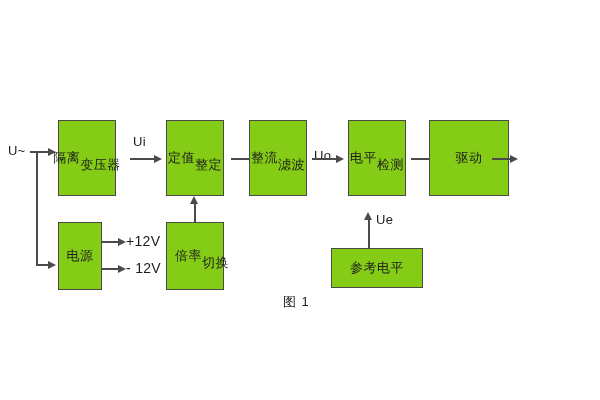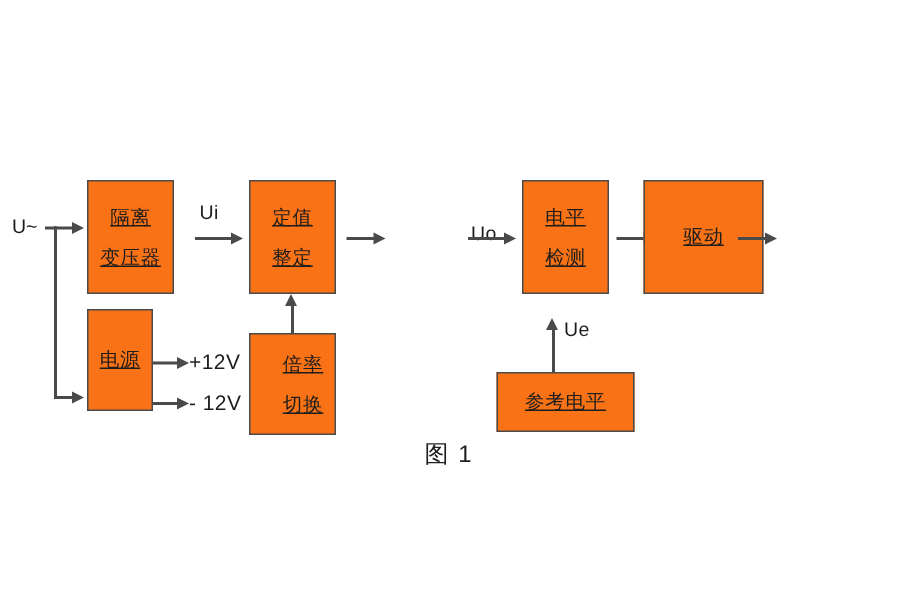--- a/index.html
+++ b/index.html
@@ -16,49 +16,48 @@
   #diagram {
     position: relative;
     width: 600px;
     height: 400px;
   }
   
   .block {
     position: absolute;
     box-sizing: border-box;
     border: 1.5px solid #4a4a4a;
-    background: #f97316;
+    background: #84cc16;
     display: flex;
-    flex-direction: column;
+    flex-direction: row;
     align-items: center;
     justify-content: center;
     color: #1d1d1d;
     font-size: 13px;
     line-height: 1.05;
     letter-spacing: 0.5px;
-    text-decoration: underline;
   }
   .block .ln {
     display: block;
     white-space: nowrap;
   }
   .block .ln + .ln {
     margin-top: 13px;
   }
 
   
   .label {
     position: absolute;
     color: #1d1d1d;
     font-size: 13px;
     white-space: nowrap;
   }
   .label.sig { font-size: 13px; letter-spacing: .3px; }
   .label.volt { font-size: 14px; letter-spacing: .3px; }
-  .caption { font-size: 16px; letter-spacing: 1px; }
+  .caption { font-size: 13px; letter-spacing: 1px; }
 
   
   .hline, .vline {
     position: absolute;
     background: #4a4a4a;
   }
   .hline { height: 1.5px; }
   .vline { width: 1.5px; }
 
   
@@ -103,20 +102,24 @@
   <div class="arrow-r" style="left:154px; top:154.5px;"></div>
 
   <div class="block" style="left:166px; top:120px; width:58px; height:76px;">
     <span class="ln">定值</span>
     <span class="ln">整定</span>
   </div>
 
   <div class="hline" style="left:231px; top:158px; width:20px;"></div>
   <div class="arrow-r" style="left:249px; top:154.5px;"></div>
 
+  <div class="block" style="left:249px; top:120px; width:58px; height:76px;">
+    <span class="ln">整流</span>
+    <span class="ln">滤波</span>
+  </div>
 
   <div class="label sig" style="left:314px; top:148px;">Uo</div>
   <div class="hline" style="left:312px; top:158px; width:26px;"></div>
   <div class="arrow-r" style="left:336px; top:154.5px;"></div>
 
   <div class="block" style="left:348px; top:120px; width:58px; height:76px;">
     <span class="ln">电平</span>
     <span class="ln">检测</span>
   </div>
 
@@ -124,21 +127,21 @@
   <div class="arrow-r" style="left:429px; top:154.5px;"></div>
 
   <div class="block single" style="left:429px; top:120px; width:80px; height:76px;">
     <span class="ln">驱动</span>
   </div>
 
   <div class="hline" style="left:492px; top:158px; width:20px;"></div>
   <div class="arrow-r" style="left:510px; top:154.5px;"></div>
 
 
-  <div class="block single" style="left:58px; top:206px; width:44px; height:68px;justify-content:center;">
+  <div class="block single" style="left:58px; top:222px; width:44px; height:68px;justify-content:center;">
     <span class="ln">电源</span>
   </div>
 
   <div class="hline" style="left:102px; top:241px; width:18px;"></div>
   <div class="arrow-r" style="left:118px; top:237.5px;"></div>
   <div class="label volt" style="left:126px; top:233px;">+12V</div>
 
   <div class="hline" style="left:102px; top:268px; width:18px;"></div>
   <div class="arrow-r" style="left:118px; top:264.5px;"></div>
   <div class="label volt" style="left:126px; top:260px;">- 12V</div>

